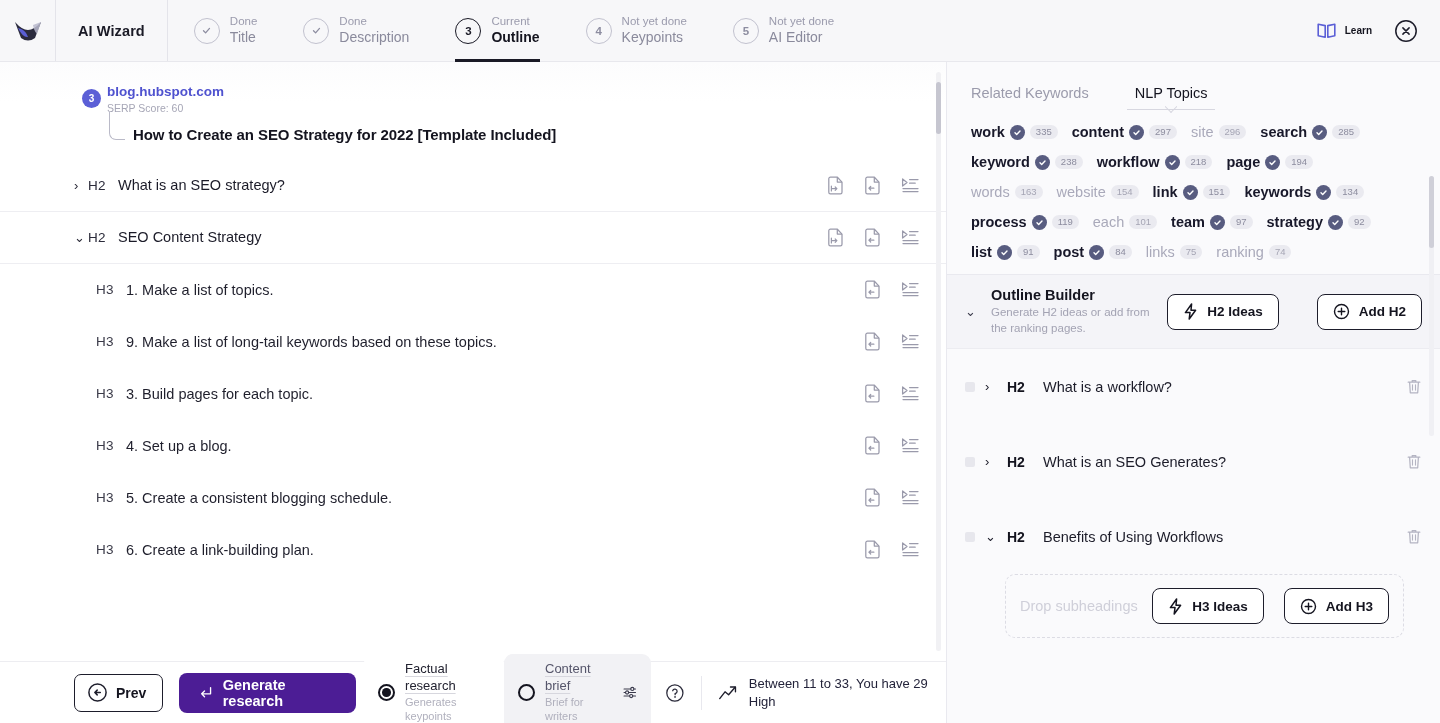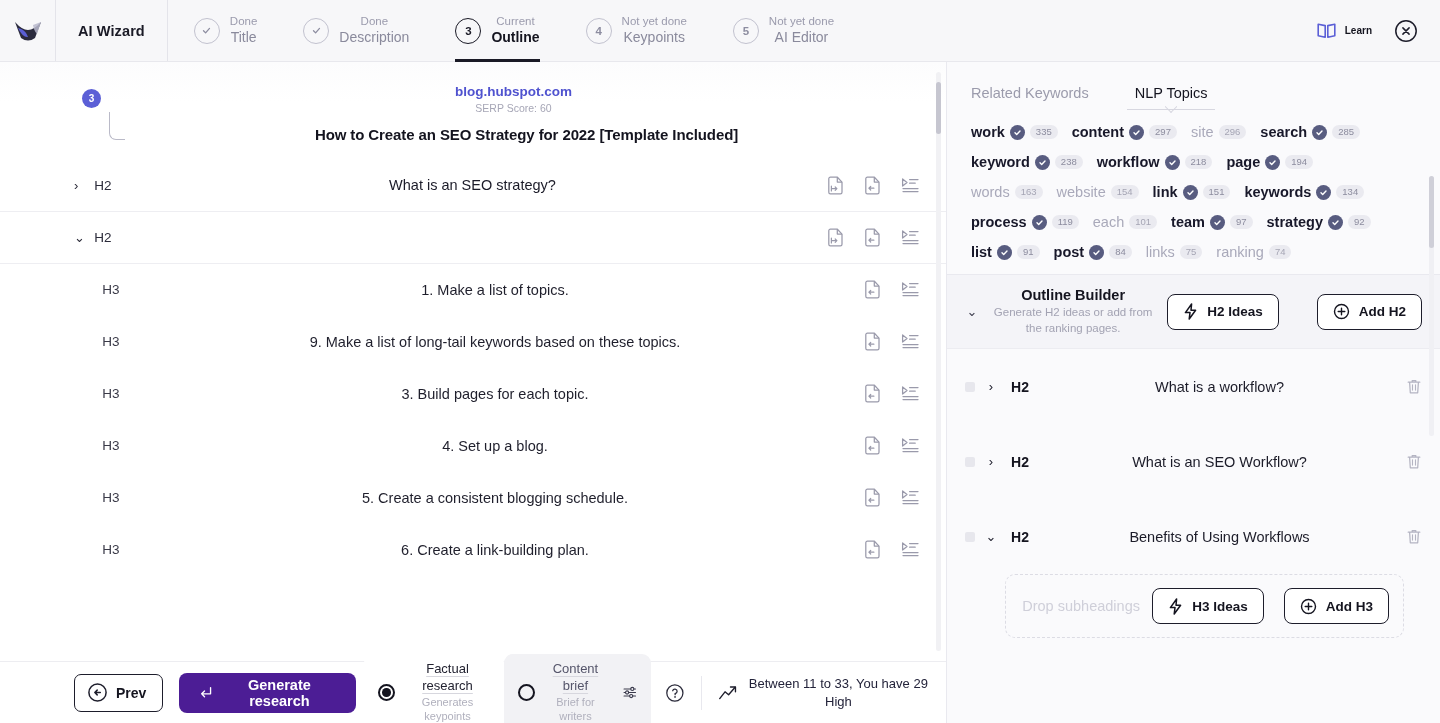--- a/index.html
+++ b/index.html
@@ -3,21 +3,21 @@
 <meta charset="utf-8">
 <style>
   * { box-sizing: border-box; margin: 0; padding: 0; }
   html, body {
     width: 1440px; height: 723px;
     font-family: "Liberation Sans", sans-serif;
     background: #ffffff;
     overflow: hidden;
     -webkit-font-smoothing: antialiased;
   }
-  .app { position: relative; width: 1440px; height: 723px; display: flex; flex-direction: column; text-align: center; }
+  .app { position: relative; width: 1440px; height: 723px; display: flex; flex-direction: column; }
 
   
   .topbar {
     height: 62px; min-height: 62px;
     background: #f7f7f9;
     border-bottom: 1px solid #e8e8ed;
     display: flex; align-items: stretch;
     position: relative;
   }
   .logo-box {
@@ -336,20 +336,21 @@
               <svg width="19" height="17" viewBox="0 0 19 17">
                 <path d="M1.6 2 L1.6 9 L6 5.5 Z" fill="none" stroke="#9a9aab" stroke-width="1.25" stroke-linejoin="round"></path>
                 <path d="M8.6 2.6 h8.4 M8.6 6.2 h5.6 M2 11.6 h15 M2 14.6 h15" fill="none" stroke="#9a9aab" stroke-width="1.25" stroke-linecap="round"></path>
               </svg>
             </span>
           </div>
 
           <div class="orow h2row last-h2">
             <span class="chev">⌄</span>
             <span class="tag">H2</span>
+            <span class="otext">SEO Content Strategy</span>
             <span class="oicons">
               <svg width="17" height="19" viewBox="0 0 17 19">
                 <path d="M10.4 1.2 H3.4 a1.6 1.6 0 0 0-1.6 1.6 v13.4 a1.6 1.6 0 0 0 1.6 1.6 h10 a1.6 1.6 0 0 0 1.6-1.6 V6.1 Z" fill="none" stroke="#9a9aab" stroke-width="1.25" stroke-linejoin="round"></path>
                 <path d="M10.3 1.3 V6.1 H15" fill="none" stroke="#9a9aab" stroke-width="1.25" stroke-linejoin="round"></path>
                 <path d="M4.6 12.6 h5.3 m0 0 l-1.7-1.6 m1.7 1.6 l-1.7 1.7" fill="none" stroke="#9a9aab" stroke-width="1.2" stroke-linecap="round" stroke-linejoin="round"></path>
                 <path d="M4.4 10.1 v4.9" fill="none" stroke="#9a9aab" stroke-width="1.2" stroke-linecap="round"></path>
               </svg>
               <svg width="17" height="19" viewBox="0 0 17 19">
                 <path d="M10.4 1.2 H3.4 a1.6 1.6 0 0 0-1.6 1.6 v13.4 a1.6 1.6 0 0 0 1.6 1.6 h10 a1.6 1.6 0 0 0 1.6-1.6 V6.1 Z" fill="none" stroke="#9a9aab" stroke-width="1.25" stroke-linejoin="round"></path>
                 <path d="M10.3 1.3 V6.1 H15" fill="none" stroke="#9a9aab" stroke-width="1.25" stroke-linejoin="round"></path>
@@ -724,21 +725,21 @@
           <svg class="trash" width="16" height="17" viewBox="0 0 16 17">
             <path d="M2.2 4.2 h11.6 M6.2 4.1 V2.6 h3.6 v1.5 M3.6 4.2 l.7 10.6 h7.4 l.7-10.6" fill="none" stroke="#b4b4c2" stroke-width="1.25" stroke-linecap="round" stroke-linejoin="round"></path>
             <path d="M6.5 6.8 v5.3 M9.5 6.8 v5.3" fill="none" stroke="#b4b4c2" stroke-width="1.1" stroke-linecap="round"></path>
           </svg>
         </div>
 
         <div class="brow">
           <span class="grip"></span>
           <span class="bchev">›</span>
           <span class="btag">H2</span>
-          <span class="btext">What is an SEO Workflow?</span>
+          <span class="btext">What is an SEO Generates?</span>
           <svg class="trash" width="16" height="17" viewBox="0 0 16 17">
             <path d="M2.2 4.2 h11.6 M6.2 4.1 V2.6 h3.6 v1.5 M3.6 4.2 l.7 10.6 h7.4 l.7-10.6" fill="none" stroke="#b4b4c2" stroke-width="1.25" stroke-linecap="round" stroke-linejoin="round"></path>
             <path d="M6.5 6.8 v5.3 M9.5 6.8 v5.3" fill="none" stroke="#b4b4c2" stroke-width="1.1" stroke-linecap="round"></path>
           </svg>
         </div>
 
         <div class="brow">
           <span class="grip"></span>
           <span class="bchev">⌄</span>
           <span class="btag">H2</span>

